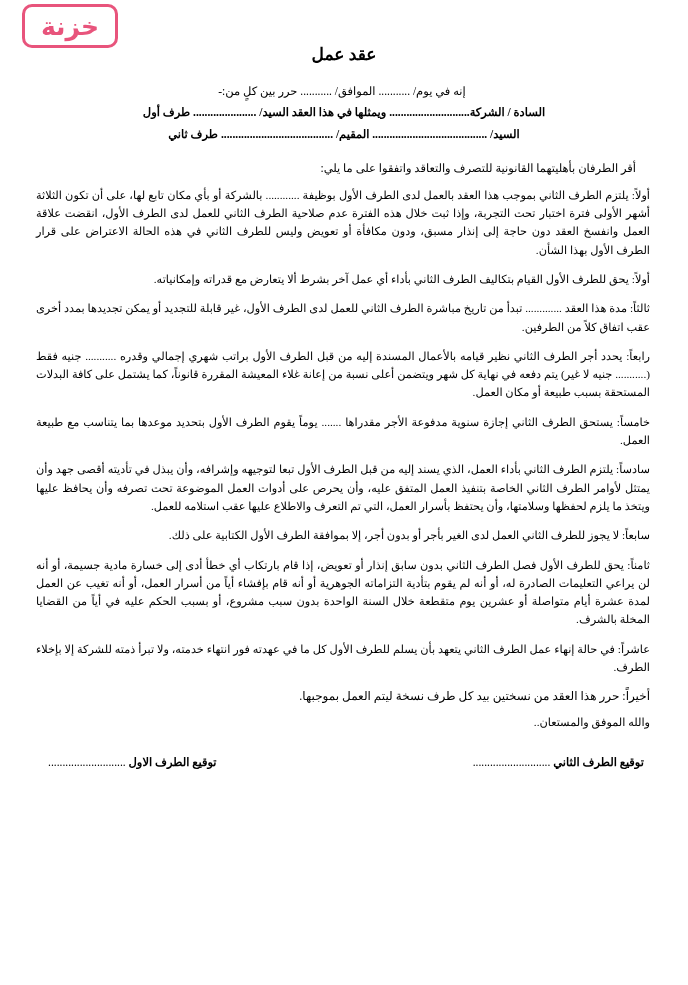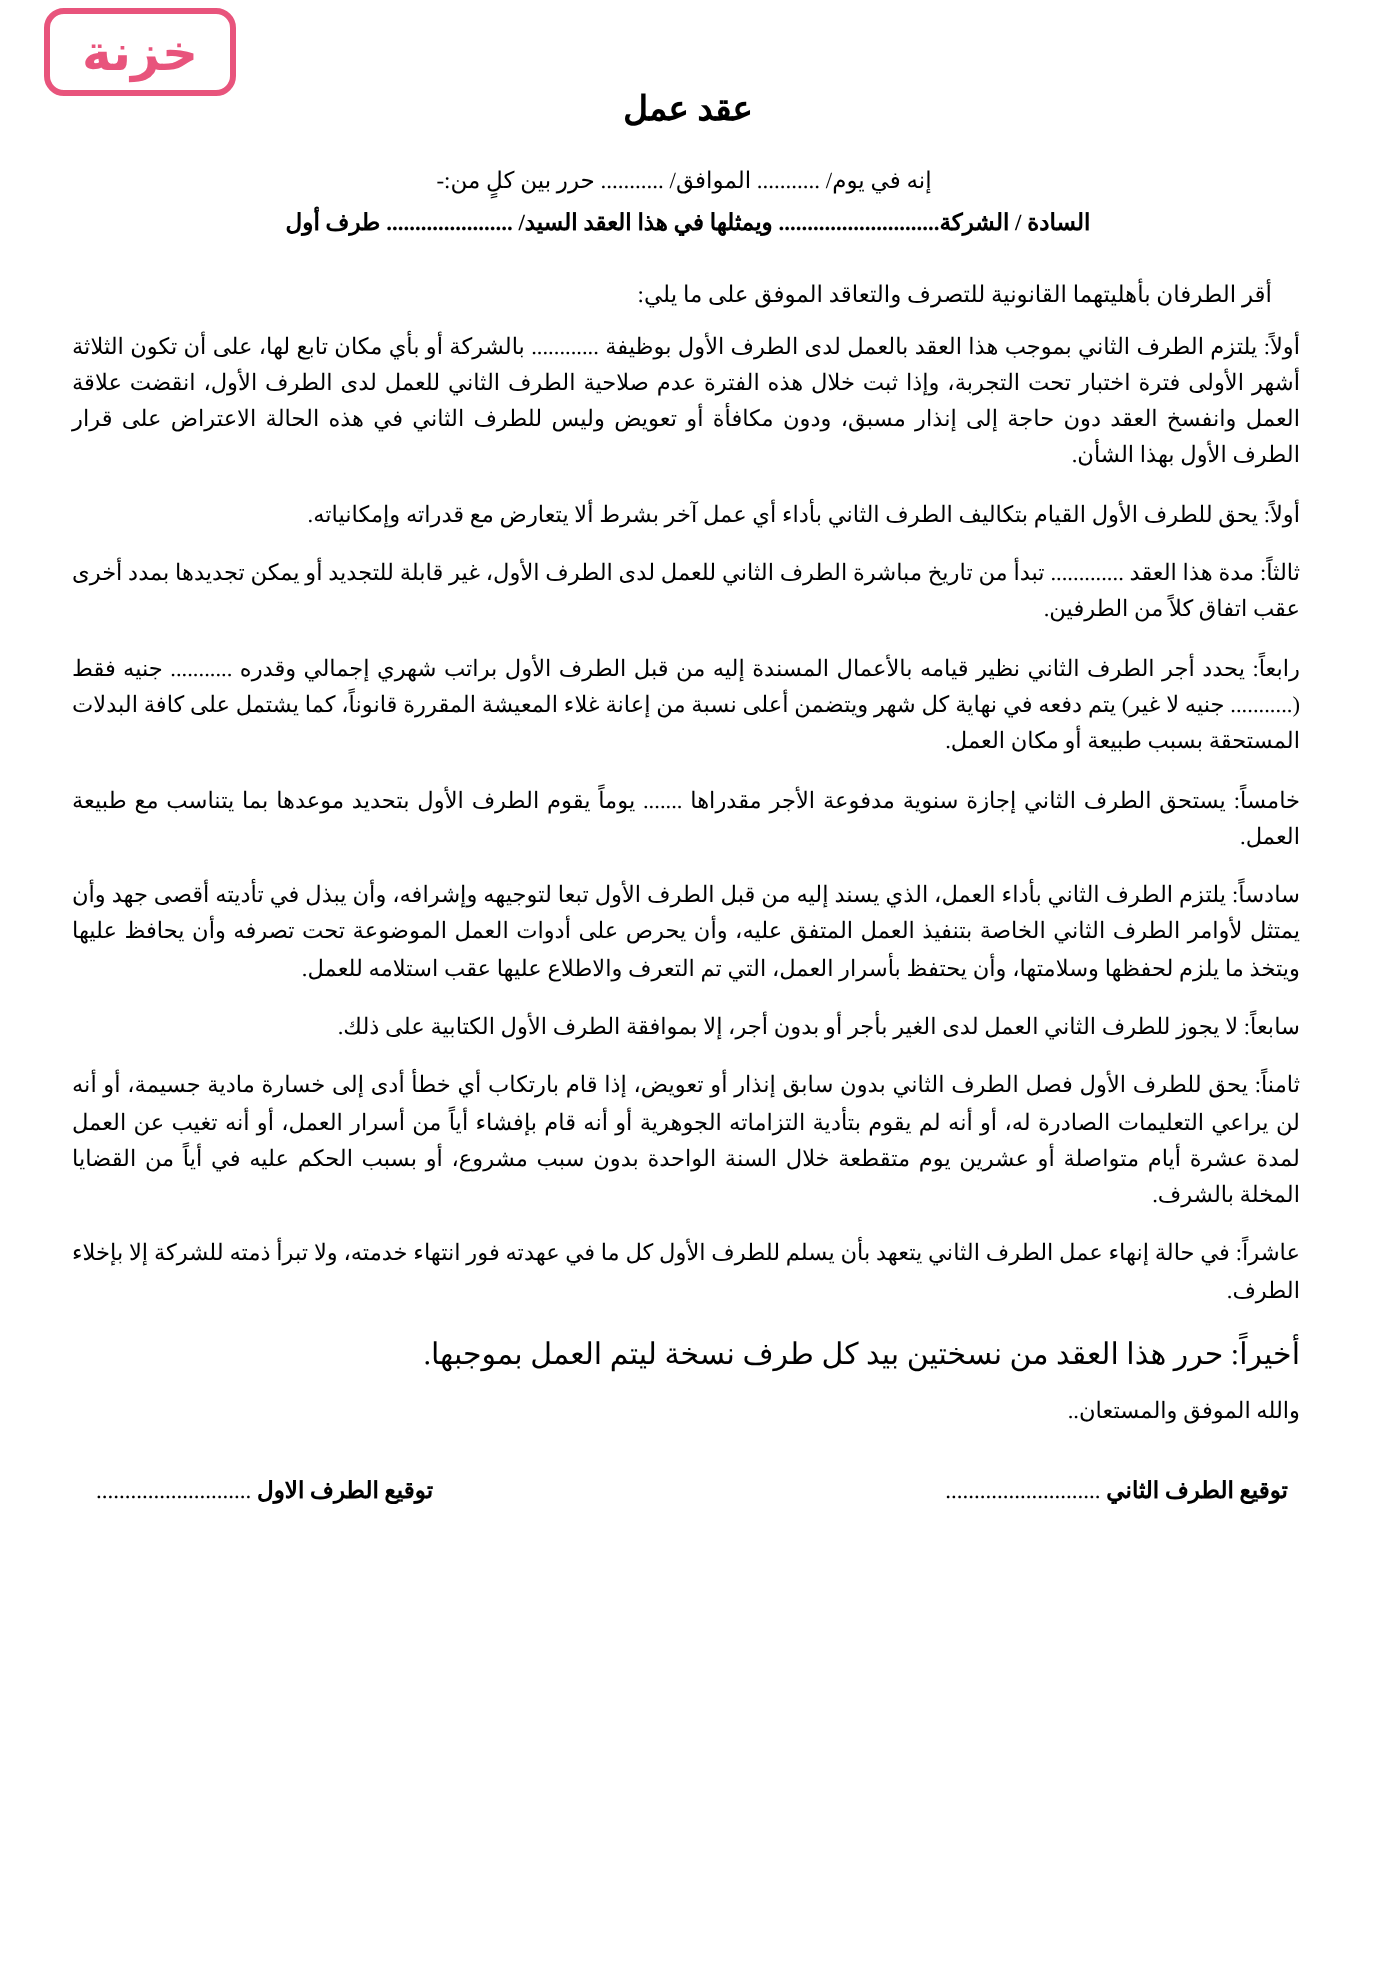--- a/index.html
+++ b/index.html
@@ -86,21 +86,21 @@
     line-height: 1.62;
     text-align: justify;
     text-justify: inter-word;
     margin: 0 0 11px 0;
     padding: 0 12px 0 10px;
   }
   .clause .lbl {
     font-weight: normal;
   }
   .closing {
-    font-size: 15px;
+    font-size: 12px;
     line-height: 1.62;
     text-align: right;
     margin: 0 0 9px 0;
     padding: 0 12px 0 10px;
   }
   .closing2 {
     font-size: 11.3px;
     text-align: right;
     margin: 0 0 4px 0;
     padding: 0 12px 0 10px;
@@ -129,23 +129,24 @@
     <div class="logo-box">
       <span class="logo-text">خزنة</span>
     </div>
   </div>
 
   <h1 class="doc-title">عقد عمل</h1>
 
   <div class="header-block">
     <div class="hline r1">إنه في يوم/ ........... الموافق/ ........... حرر بين كلٍ من:-</div>
     <div class="hline bold">السادة / الشركة............................ ويمثلها في هذا العقد السيد/ ...................... طرف أول</div>
+    <div class="hline bold">السيد/ ........................................ المقيم/ ....................................... طرف ثاني</div>
   </div>
 
-  <div class="intro">أقر الطرفان بأهليتهما القانونية للتصرف والتعاقد الموفق على ما يلي:</div>
+  <div class="intro">أقر الطرفان بأهليتهما القانونية للتصرف والتعاقد واتفقوا على ما يلي:</div>
 
   <div class="clauses">
     <p class="clause"><span class="lbl">أولاً:</span><span> يلتزم الطرف الثاني بموجب هذا العقد بالعمل لدى الطرف الأول بوظيفة ............ بالشركة أو بأي مكان تابع لها، على أن تكون الثلاثة أشهر الأولى فترة اختبار تحت التجربة، وإذا ثبت خلال هذه الفترة عدم صلاحية الطرف الثاني للعمل لدى الطرف الأول، انقضت علاقة العمل وانفسخ العقد دون حاجة إلى إنذار مسبق، ودون مكافأة أو تعويض وليس للطرف الثاني في هذه الحالة الاعتراض على قرار الطرف الأول بهذا الشأن.</span></p>
     <p class="clause"><span class="lbl">أولاً:</span><span> يحق للطرف الأول القيام بتكاليف الطرف الثاني بأداء أي عمل آخر بشرط ألا يتعارض مع قدراته وإمكانياته.</span></p>
     <p class="clause"><span class="lbl">ثالثاً:</span><span> مدة هذا العقد ............. تبدأ من تاريخ مباشرة الطرف الثاني للعمل لدى الطرف الأول، غير قابلة للتجديد أو يمكن تجديدها بمدد أخرى عقب اتفاق كلاً من الطرفين.</span></p>
     <p class="clause"><span class="lbl">رابعاً:</span><span> يحدد أجر الطرف الثاني نظير قيامه بالأعمال المسندة إليه من قبل الطرف الأول براتب شهري إجمالي وقدره ........... جنيه فقط (........... جنيه لا غير) يتم دفعه في نهاية كل شهر ويتضمن أعلى نسبة من إعانة غلاء المعيشة المقررة قانوناً، كما يشتمل على كافة البدلات المستحقة بسبب طبيعة أو مكان العمل.</span></p>
     <p class="clause"><span class="lbl">خامساً:</span><span> يستحق الطرف الثاني إجازة سنوية مدفوعة الأجر مقدراها ....... يوماً يقوم الطرف الأول بتحديد موعدها بما يتناسب مع طبيعة العمل.</span></p>
     <p class="clause"><span class="lbl">سادساً:</span><span> يلتزم الطرف الثاني بأداء العمل، الذي يسند إليه من قبل الطرف الأول تبعا لتوجيهه وإشرافه، وأن يبذل في تأديته أقصى جهد وأن يمتثل لأوامر الطرف الثاني الخاصة بتنفيذ العمل المتفق عليه، وأن يحرص على أدوات العمل الموضوعة تحت تصرفه وأن يحافظ عليها ويتخذ ما يلزم لحفظها وسلامتها، وأن يحتفظ بأسرار العمل، التي تم التعرف والاطلاع عليها عقب استلامه للعمل.</span></p>
     <p class="clause"><span class="lbl">سابعاً:</span><span> لا يجوز للطرف الثاني العمل لدى الغير بأجر أو بدون أجر، إلا بموافقة الطرف الأول الكتابية على ذلك.</span></p>
     <p class="clause"><span class="lbl">ثامناً:</span><span> يحق للطرف الأول فصل الطرف الثاني بدون سابق إنذار أو تعويض، إذا قام بارتكاب أي خطأ أدى إلى خسارة مادية جسيمة، أو أنه لن يراعي التعليمات الصادرة له، أو أنه لم يقوم بتأدية التزاماته الجوهرية أو أنه قام بإفشاء أياً من أسرار العمل، أو أنه تغيب عن العمل لمدة عشرة أيام متواصلة أو عشرين يوم متقطعة خلال السنة الواحدة بدون سبب مشروع، أو بسبب الحكم عليه في أياً من القضايا المخلة بالشرف.</span></p>

